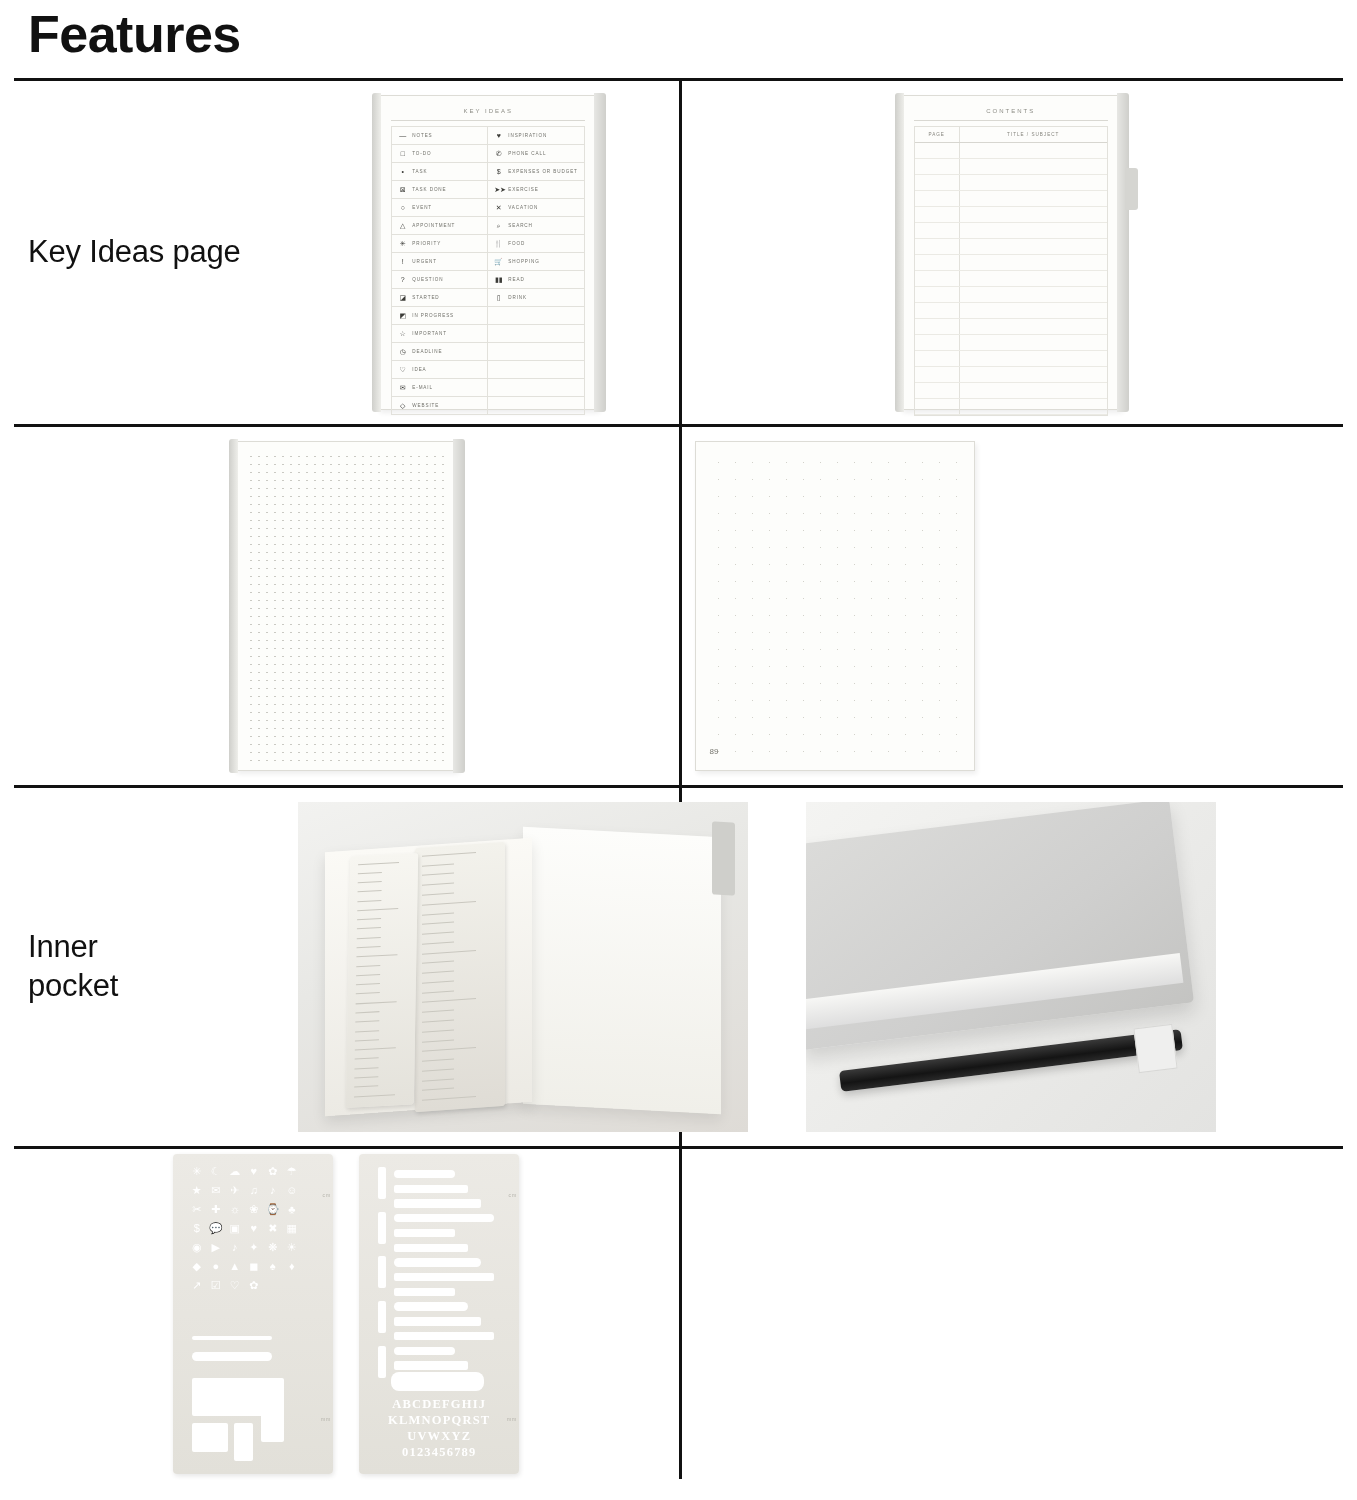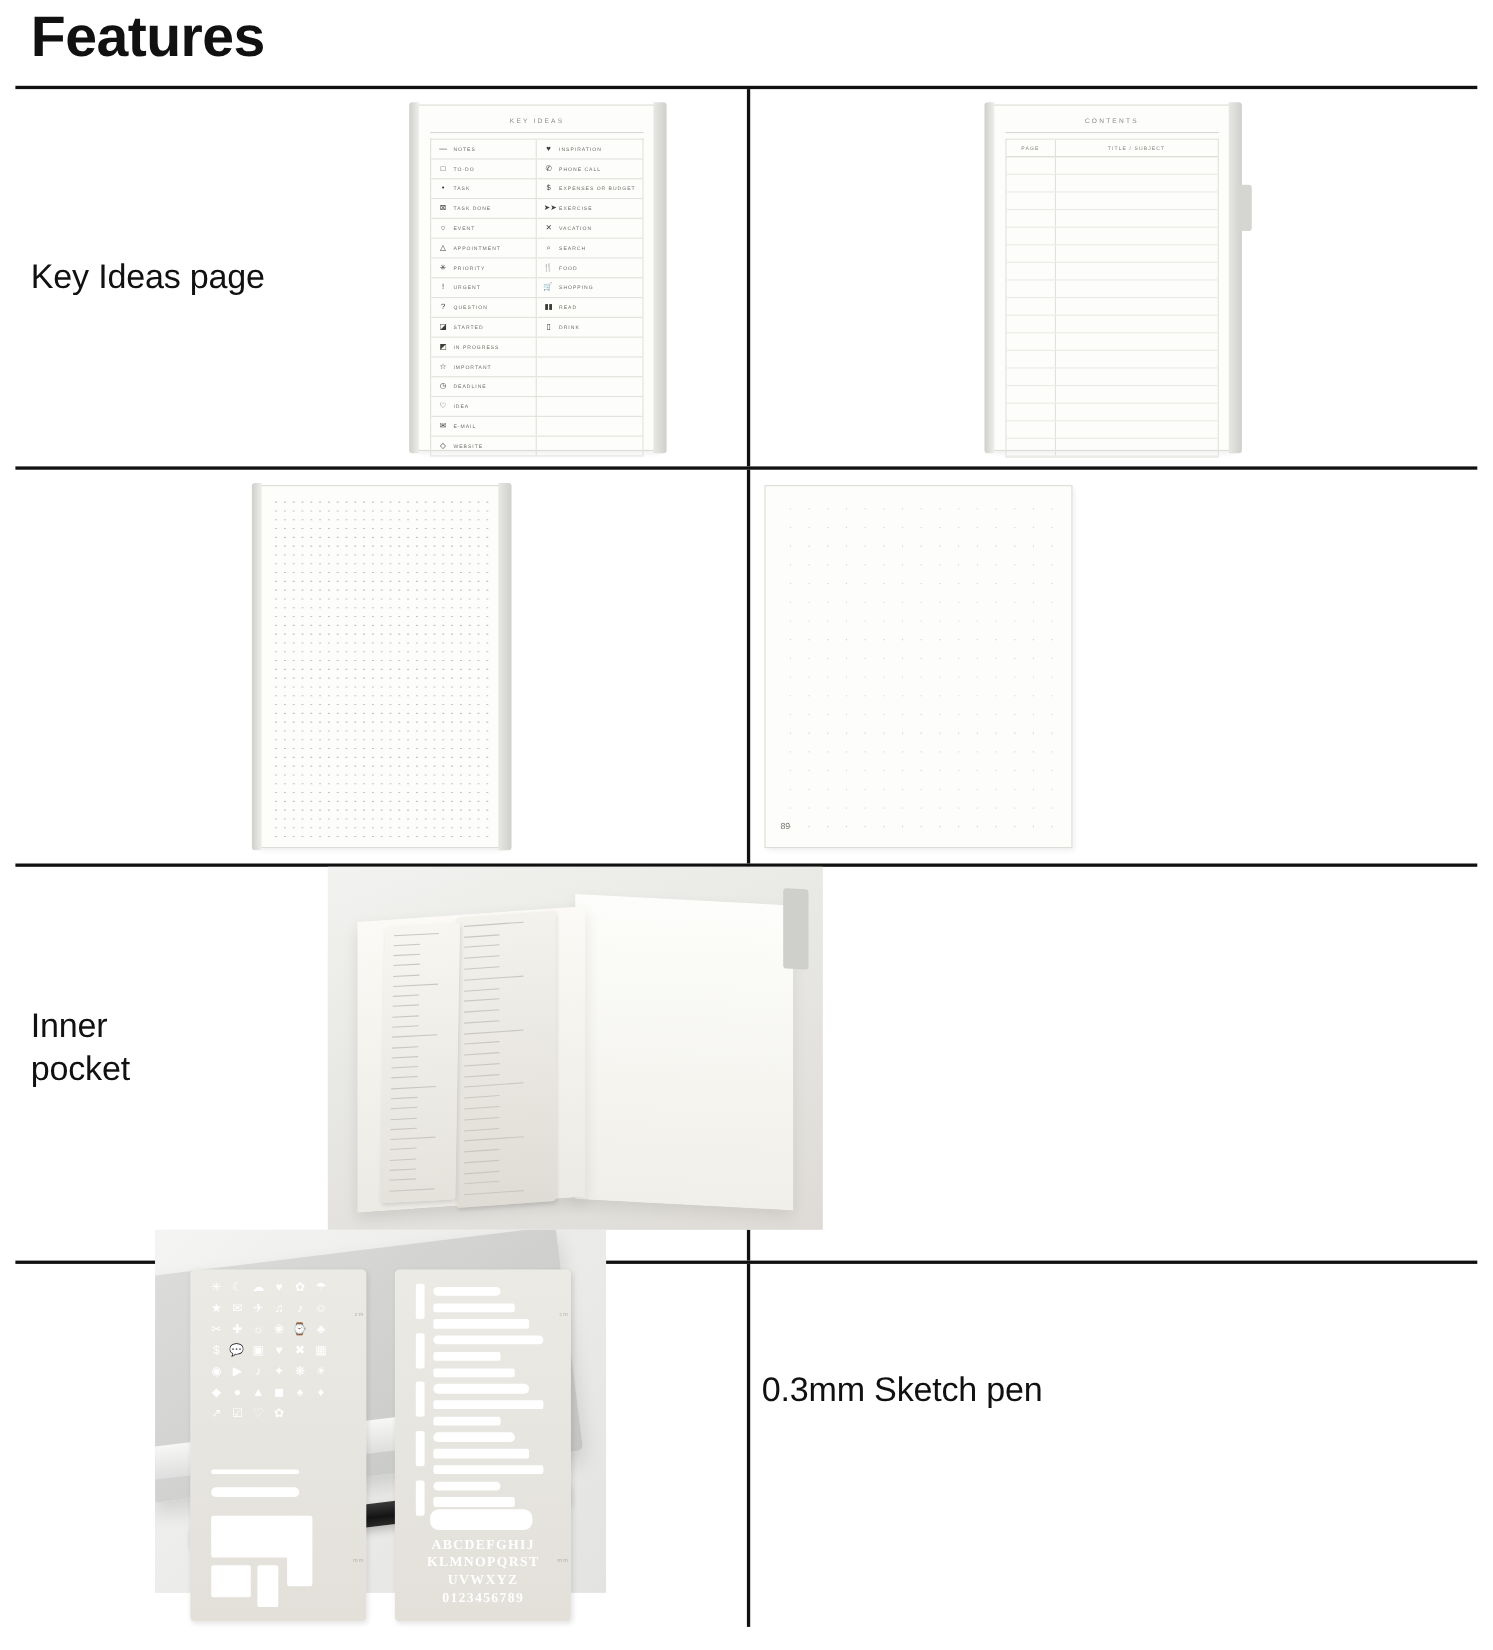--- a/index.html
+++ b/index.html
@@ -1961,21 +1961,21 @@
               <div class="dot" style="left: 260px; top: 309px;"></div>
             </div>
           <div class="pagenum" style="left:14px;bottom:14px;">89</div>
         </div>
       </div>
     </div>
   </div>
 
   <div class="rule"></div>
 
-  <div class="grid-row" style="height:358px;flex-direction:column;">
+  <div class="grid-row" style="height:358px;">
     <div class="divider-v"></div>
 
     <div class="cell left-cell">
       <div class="label" style="white-space:pre-line;">Inner
 pocket</div>
       <div class="media">
         <div class="photo" style="width:450px;height:330px;">
           <div class="ip-bg"></div>
           <div class="ip-bookR"></div>
           <div class="ip-bookL"></div>
@@ -2139,19 +2139,16 @@
           <div class="st-alpha" style="top:81%;">KLMNOPQRST</div>
           <div class="st-alpha" style="top:86%;">UVWXYZ</div>
           <div class="st-alpha" style="top:91%;">0123456789</div>
           <div class="st-edge-txt" style="top:12%;">cm</div>
           <div class="st-edge-txt" style="top:82%;">mm</div>
         </div>
       </div>
     </div>
 
     <div class="cell">
-      <div style="position:absolute;left:14px;top:96px;">
-        <div class="label" style="padding-left:0;width:auto;">0.3mm Sketch pen</div>
-      </div>
     </div>
   </div>
 
 </div>
 
 </body></html>

